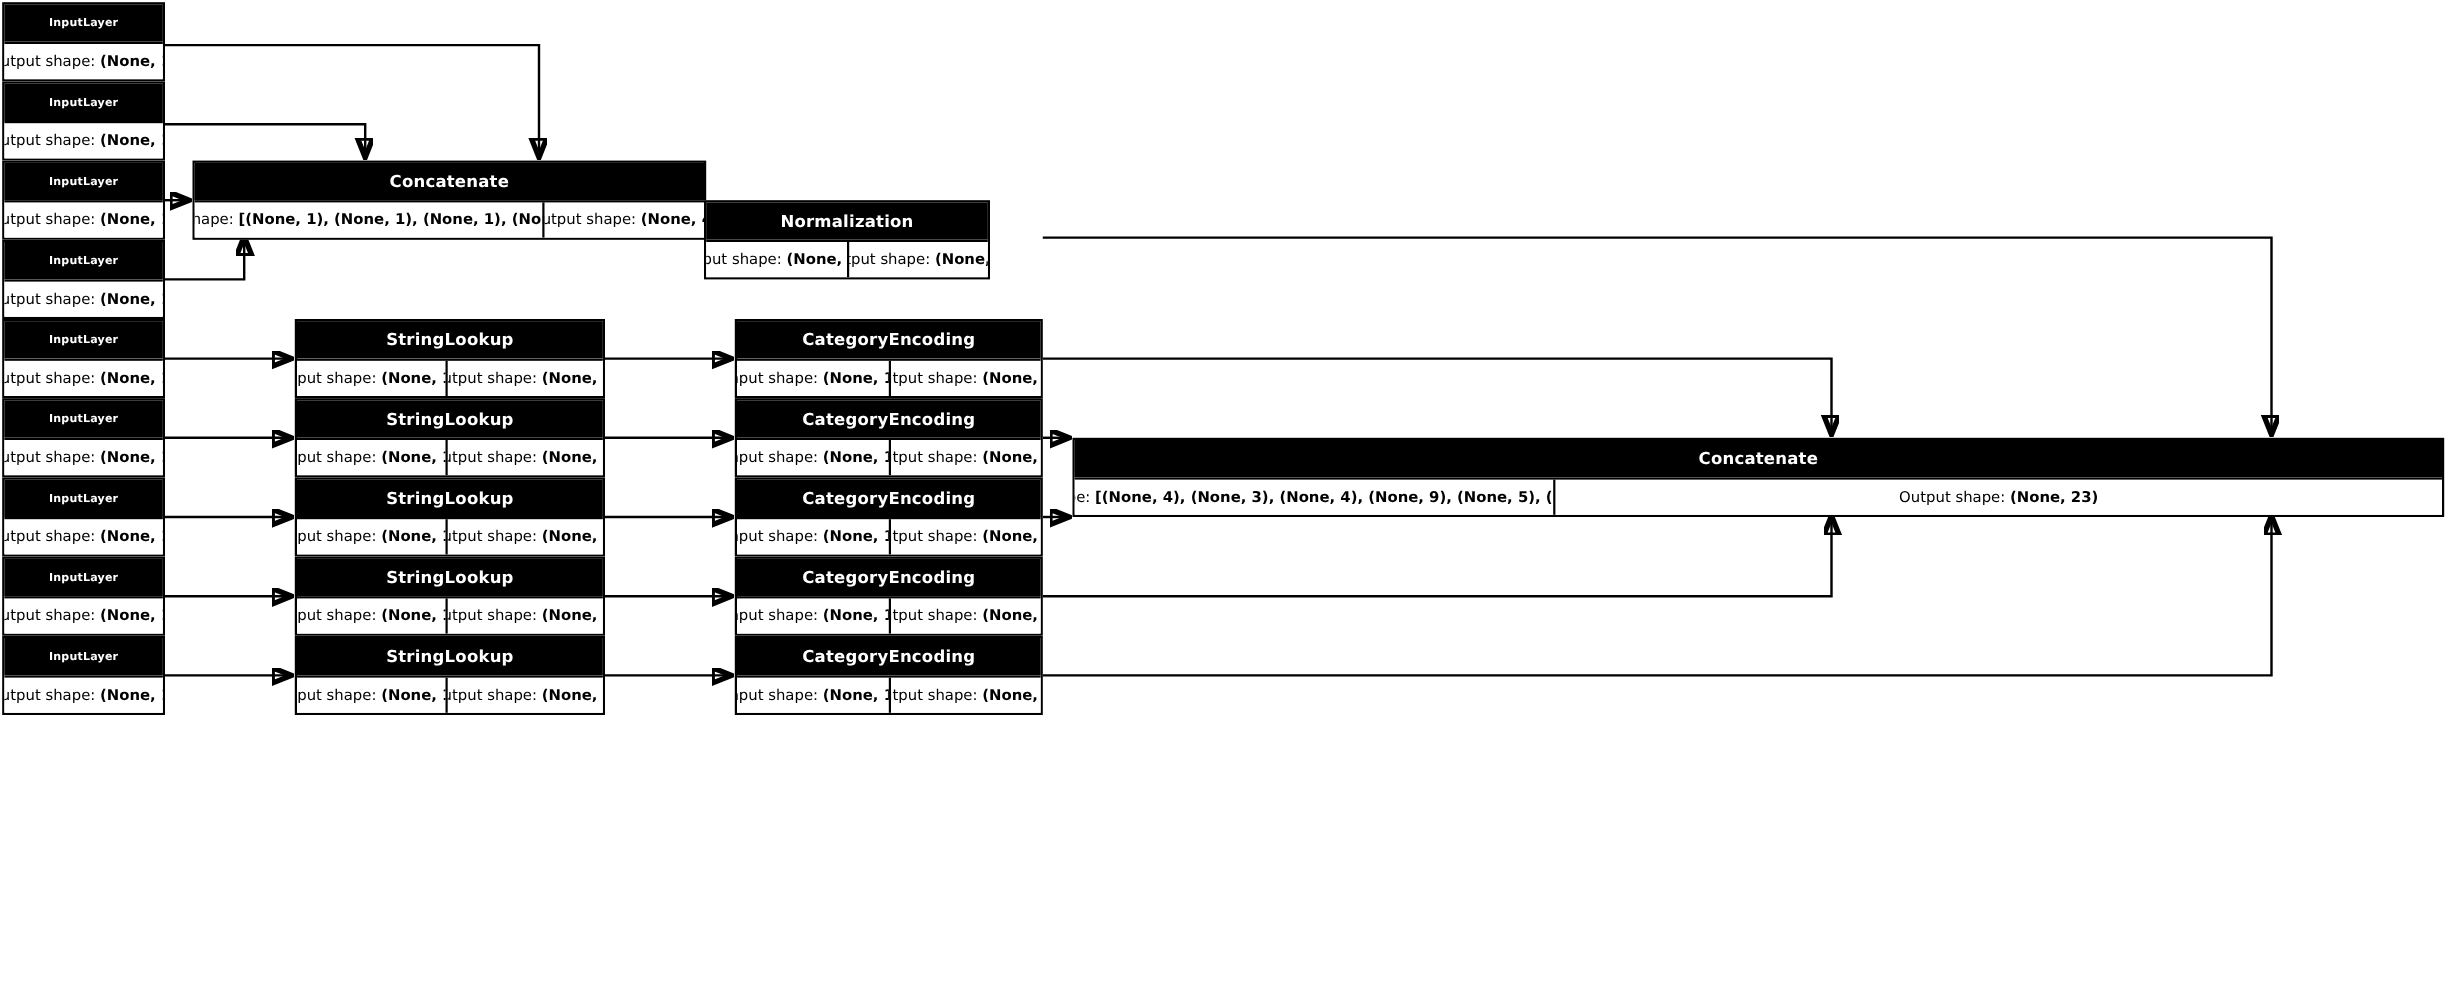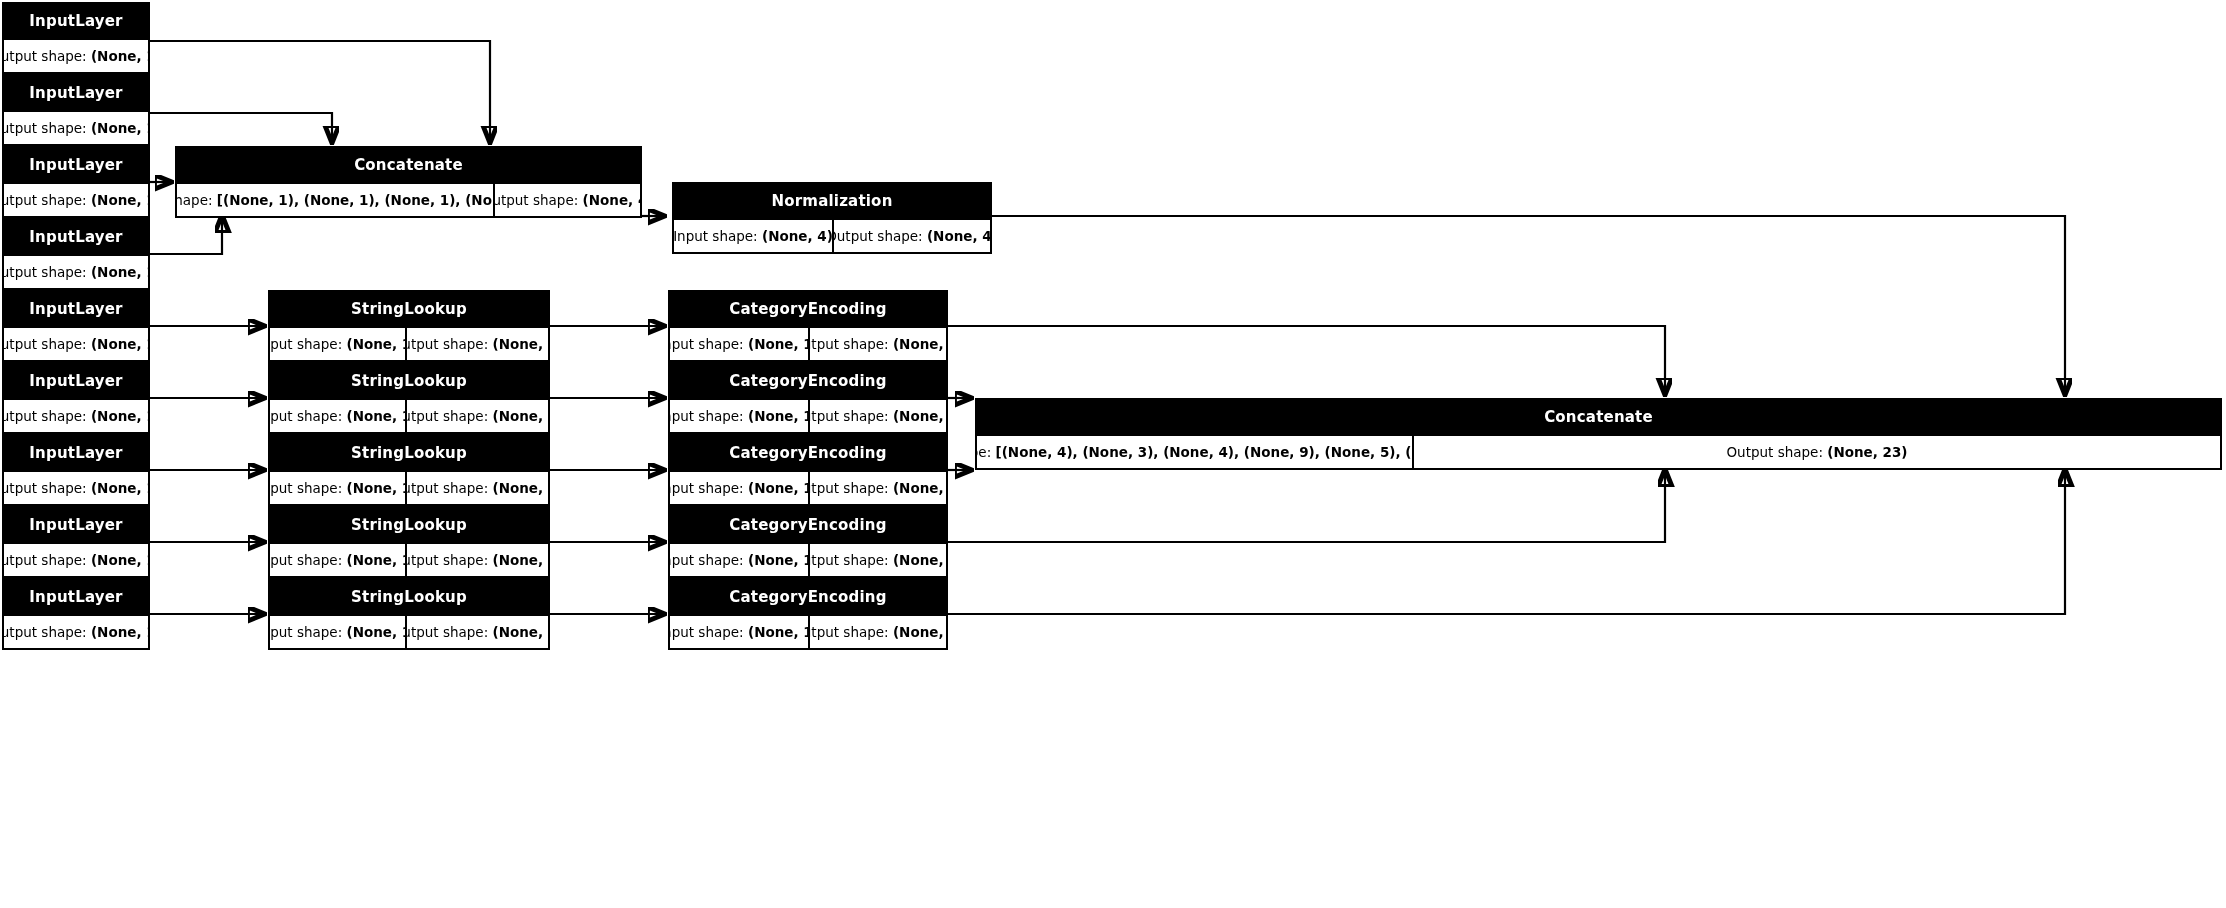--- a/index.html
+++ b/index.html
@@ -18,21 +18,21 @@
     box-sizing:border-box;display:flex;align-items:center;justify-content:center;
     color:#000;white-space:nowrap;overflow:hidden;padding:0 8px;
   }
   .node .cell + .cell{border-left:2px solid #000;}
   .node .shapes{border-top:2px solid #000;}
   .lbl{font-weight:normal;}
   .val{font-weight:bold;}
 
   
   .n-input{width:148px;}
-  .n-input .title{height:34px;font-size:15px;}
+  .n-input .title{height:34px;font-size:10px;}
   .n-input .shapes{height:34px;}
   .n-input .cell{font-size:13.5px;}
 
   .n-mid .title{height:34px;font-size:15px;}
   .n-mid .shapes{height:34px;}
   .n-mid .cell{font-size:13.5px;}
 
   .n-big .title{height:34px;font-size:15px;}
   .n-big .shapes{height:34px;}
   .n-big .cell{font-size:13.5px;}
@@ -132,21 +132,21 @@
           <div class="cell" style="width: 100%;"><span class="lbl">Output shape:</span>&nbsp;<span class="val">(None, 1)</span></div>
         </div>
       </div>
       <div class="node n-mid" style="left: 175px; top: 146px; width: 467px;">
         <div class="title">Concatenate</div>
         <div class="shapes">
           <div class="cell" style="width: 68.3%;"><span class="lbl">Input shape:</span>&nbsp;<span class="val">[(None, 1), (None, 1), (None, 1), (None, 1)]</span></div>
           <div class="cell" style="width: 31.7%;"><span class="lbl">Output shape:</span>&nbsp;<span class="val">(None, 4)</span></div>
         </div>
       </div>
-      <div class="node n-mid" style="left: 672px; top: 182px; width: 320px;">
+      <div class="node n-mid" style="left: 640px; top: 182px; width: 260px;">
         <div class="title">Normalization</div>
         <div class="shapes">
           <div class="cell" style="width: 50%;"><span class="lbl">Input shape:</span>&nbsp;<span class="val">(None, 4)</span></div>
           <div class="cell" style="width: 50%;"><span class="lbl">Output shape:</span>&nbsp;<span class="val">(None, 4)</span></div>
         </div>
       </div>
       <div class="node n-mid" style="left: 268px; top: 290px; width: 282px;">
         <div class="title">StringLookup</div>
         <div class="shapes">
           <div class="cell" style="width: 48.6%;"><span class="lbl">Input shape:</span>&nbsp;<span class="val">(None, 1)</span></div>

